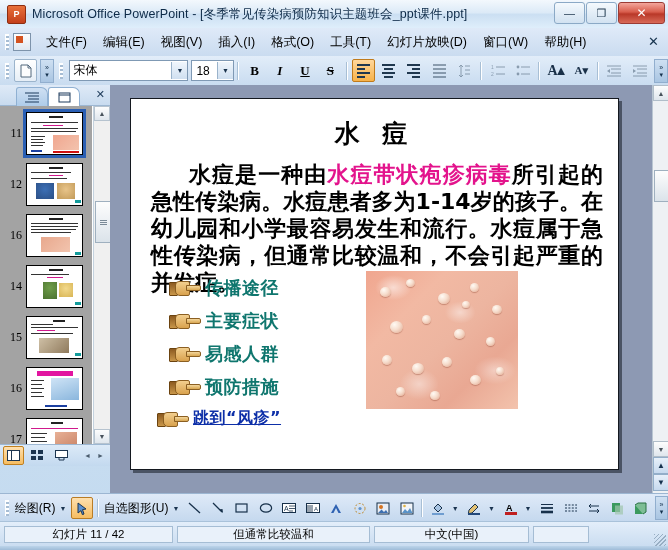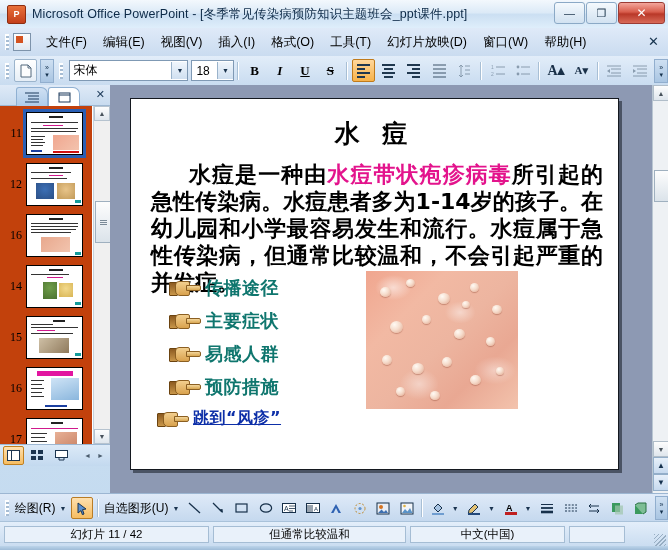--- a/index.html
+++ b/index.html
@@ -124,21 +124,21 @@
     position:absolute;top:2px;height:18px;width:30px;
     background:linear-gradient(180deg,#cfe0f3,#aeccea);
     border:1px solid #8fb0d2;border-bottom:none;
     border-radius:3px 7px 0 0;
     display:flex;align-items:center;justify-content:center;
   }
   .ptab.sel{background:#fff;border-color:#8fb0d2;}
   .pane-x{position:absolute;right:5px;top:3px;font-size:11px;color:#1c3a59;font-weight:bold;}
   .thumbs{
     position:absolute;left:0;top:21px;width:92px;height:338px;
-    overflow:hidden;background:#c2410c;
+    overflow:hidden;background:#a3a3a3;
   }
   .thumb-row{display:flex;align-items:center;height:48px;margin-top:3px;}
   .thumb-num{width:22px;text-align:right;padding-right:4px;
     font-size:12px;font-family:"Liberation Serif",serif;color:#000;}
   .thumb{
     width:57px;height:43px;background:#fff;border:1px solid #000;
     position:relative;overflow:hidden;box-sizing:border-box;
   }
   .thumb.sel{outline:3px solid #2a5fb4;outline-offset:0px;}
   .t-title{position:absolute;left:18px;top:3px;width:20px;height:2px;background:#222;}
@@ -786,21 +786,21 @@
         </svg>
       </div>
     <div style="margin-left:auto"></div>
     <div class="ovf">
         <span>»</span>
         <span>▾</span>
       </div>
   </div>
 
   <div class="statusbar">
-    <div class="scell" style="width:205px">幻灯片 11 / 42</div>
+    <div class="scell" style="width:169px">幻灯片 11 / 42</div>
     <div class="scell" style="width:193px">但通常比较温和</div>
     <div class="scell" style="width:155px">中文(中国)</div>
     <div class="scell" style="width:56px"></div>
     <div class="grip-res"></div>
   </div>
 
   <div class="frame-b"></div>
 </div>
 
 </body></html>

